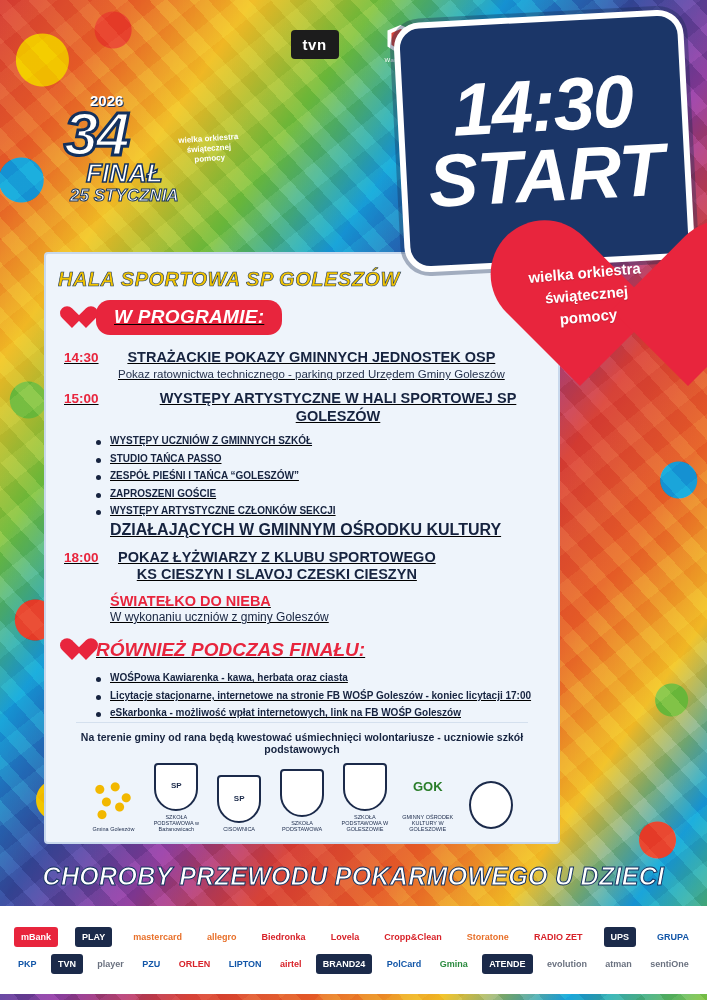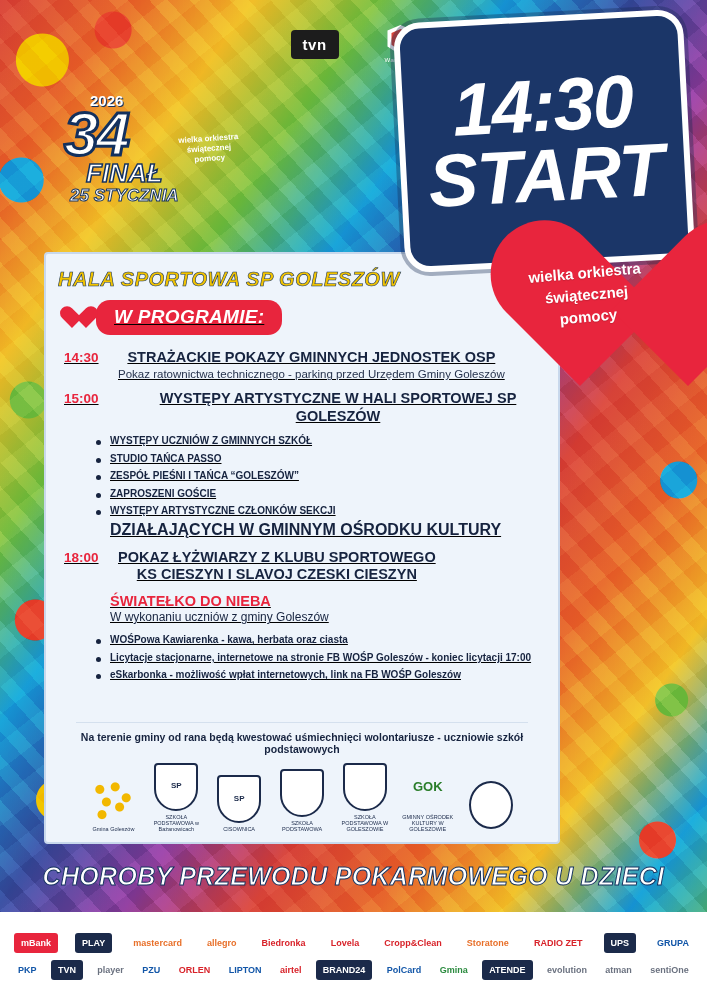--- a/index.html
+++ b/index.html
@@ -206,21 +206,21 @@
 
   
   .slogan{
     position:absolute;left:0;right:0;top:862px;text-align:center;z-index:6;
     font-size:25px;font-weight:bold;font-style:italic;color:#fff;
     -webkit-text-stroke:1px #12305e;letter-spacing:.3px;
   }
 
   
   .footer{
-    position:absolute;left:0;right:0;bottom:0;height:88px;background:#fff;z-index:8;
+    position:absolute;left:0;right:0;bottom:6px;height:88px;background:#fff;z-index:8;
     padding:8px 14px;display:flex;flex-direction:column;justify-content:center;gap:7px;
   }
   .frow{display:flex;justify-content:space-between;align-items:center;}
   .sp{
     font-size:9px;font-weight:bold;color:#1b2a4a;white-space:nowrap;
     display:flex;align-items:center;justify-content:center;height:20px;padding:0 4px;
   }
   .sp.box{background:#e8253d;color:#fff;border-radius:3px;padding:3px 7px;}
   .sp.dark{background:#1b2a4a;color:#fff;border-radius:3px;padding:3px 7px;}
   .sp.blue{color:#1256a8;}
@@ -297,20 +297,24 @@
           <div class="ititle">KS CIESZYN I SLAVOJ CZESKI CIESZYN</div>
         </div>
       </div>
     </div>
 
     <div class="swiat">
       <div class="t1">ŚWIATEŁKO DO NIEBA</div>
       <div class="t2">W wykonaniu uczniów z gminy Goleszów</div>
     </div>
 
+    <div class="heartlabel" style="margin-top:14px;">
+      <div class="heart"></div>
+      <div class="redhead">RÓWNIEŻ PODCZAS FINAŁU:</div>
+    </div>
 
     <ul class="bul" style="margin-top:10px;margin-left:50px;">
       <li>WOŚPowa Kawiarenka - kawa, herbata oraz ciasta</li>
       <li>Licytacje stacjonarne, internetowe na stronie FB WOŚP Goleszów - koniec licytacji 17:00</li>
       <li>eSkarbonka - możliwość wpłat internetowych, link na FB WOŚP Goleszów</li>
     </ul>
 
     <div class="schools">
       <div class="cap">Na terenie gminy od rana będą kwestować uśmiechnięci wolontariusze - uczniowie szkół podstawowych</div>
       <div class="schoolrow">

